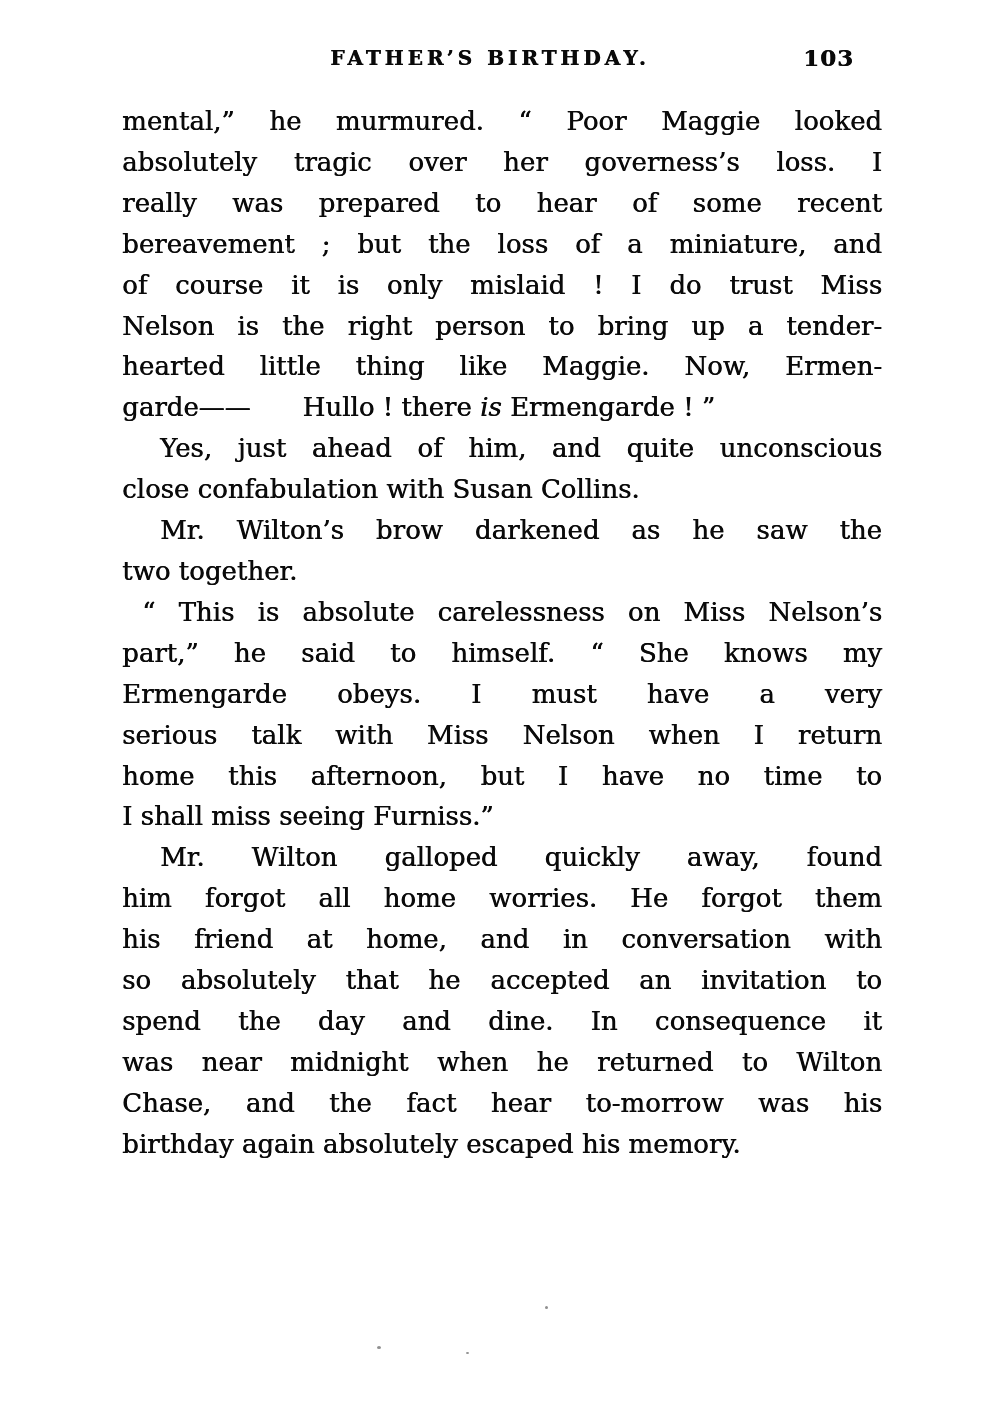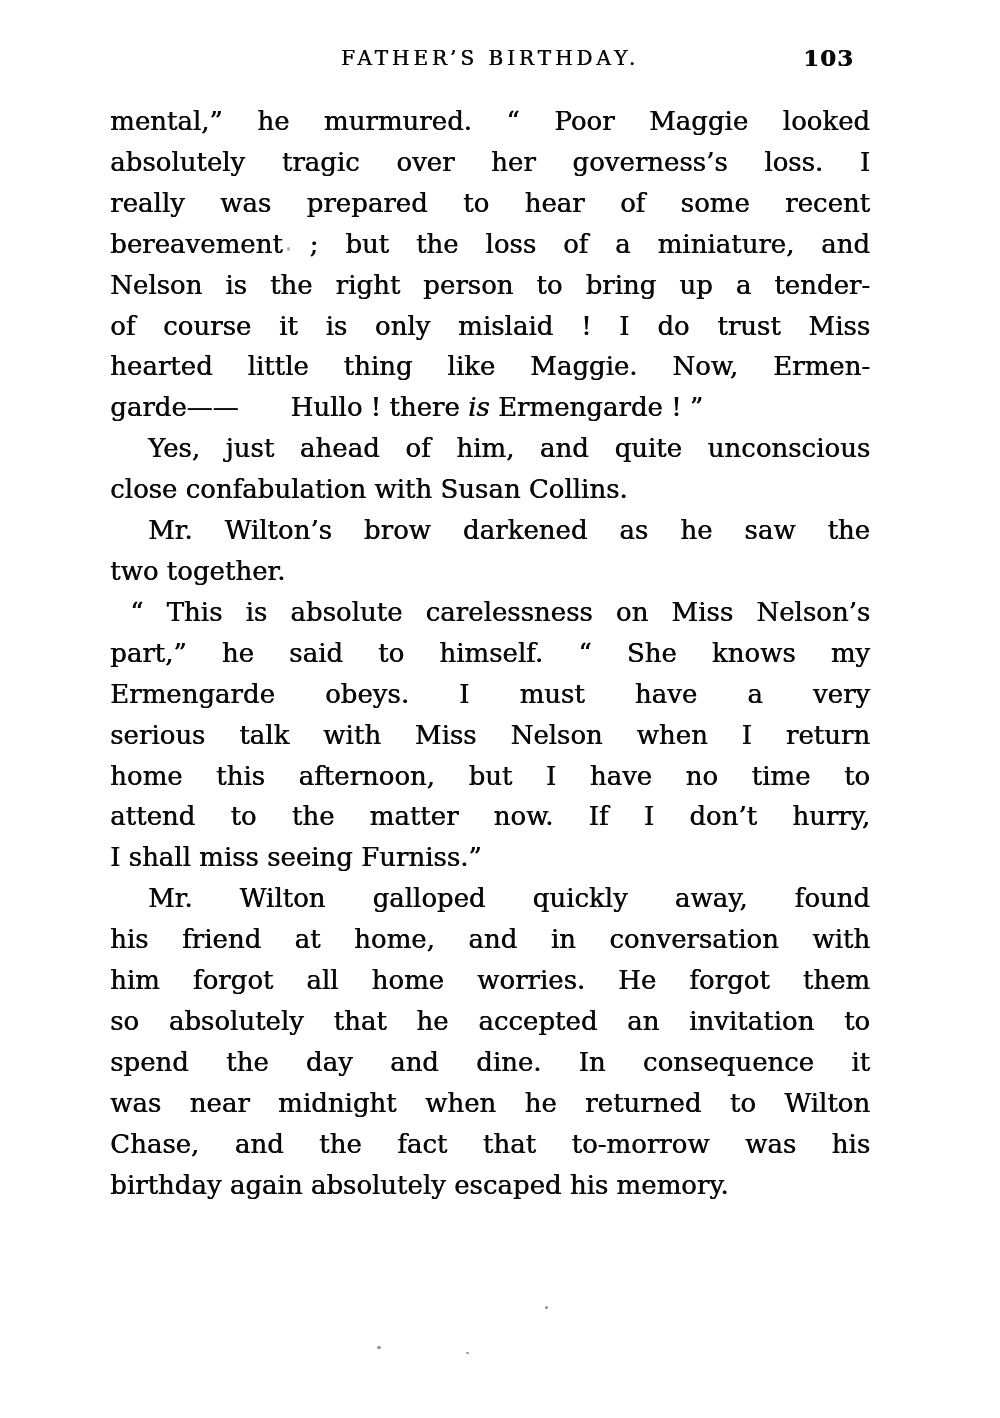--- a/index.html
+++ b/index.html
@@ -11,34 +11,34 @@
     color:#0a0a0a;
     font-family:"DejaVu Serif","Liberation Serif",serif;
     overflow:hidden;
   }
   .pagehead{
     position:absolute;top:44px;left:110px;width:760px;height:32px;
   }
   .running-title{
     position:absolute;left:0;right:0;top:2px;
     text-align:center;
-    font-weight:normal;
+    font-weight:bold;
     font-size:20px;
     letter-spacing:4px;
     text-shadow:0.5px 0 0 currentColor;
   }
   .folio{
     position:absolute;right:16px;top:0;
     font-weight:bold;
     font-size:23px;
     letter-spacing:1px;
     text-shadow:0.5px 0 0 currentColor;
   }
   .body-text{
-    position:absolute;top:101px;left:110px;width:760px;
+    position:absolute;top:101px;left:122px;width:760px;
     font-size:26px;
     line-height:40.9px;
   }
   .line{
     text-align:justify;
     text-align-last:justify;
     text-justify:inter-word;
     text-shadow:0.5px 0 0 currentColor;
   }
   .line.last{text-align-last:left;}
@@ -61,54 +61,53 @@
     <div class="folio">103</div>
   </header>
 
   <main class="body-text">
 
     <section>
       <div class="line">mental,” he murmured. “ Poor Maggie looked</div>
       <div class="line">absolutely tragic over her governess’s loss. I</div>
       <div class="line">really was prepared to hear of some recent</div>
       <div class="line">bereavement ; but the loss of a miniature, and</div>
+      <div class="line">of course it is only mislaid ! I do trust Miss</div>
       <div class="line">Nelson is the right person to bring up a tender-</div>
-      <div class="line">of course it is only mislaid ! I do trust Miss</div>
       <div class="line">hearted little thing like Maggie. Now, Ermen-</div>
       <div class="line last"><span>garde——  Hullo ! there </span><em class="it">is</em><span> Ermengarde ! ”</span></div>
     </section>
 
     <section>
       <div class="line indent">Yes, just ahead of him, and quite unconscious</div>
       <div class="line last">close confabulation with Susan Collins.</div>
     </section>
 
     <section>
       <div class="line indent">Mr. Wilton’s brow darkened as he saw the</div>
       <div class="line last">two together.</div>
     </section>
 
     <section>
       <div class="line indent-q">“ This is absolute carelessness on Miss Nelson’s</div>
       <div class="line">part,” he said to himself. “ She knows my</div>
       <div class="line">Ermengarde obeys. I must have a very</div>
       <div class="line">serious talk with Miss Nelson when I return</div>
       <div class="line">home this afternoon, but I have no time to</div>
-      <div class="line">attend to the matter now. If I don’t hurry,</div>
       <div class="line last">I shall miss seeing Furniss.”</div>
     </section>
 
     <section>
       <div class="line indent">Mr. Wilton galloped quickly away, found</div>
+      <div class="line">him forgot all home worries. He forgot them</div>
       <div class="line">his friend at home, and in conversation with</div>
-      <div class="line">him forgot all home worries. He forgot them</div>
       <div class="line">so absolutely that he accepted an invitation to</div>
       <div class="line">spend the day and dine. In consequence it</div>
       <div class="line">was near midnight when he returned to Wilton</div>
-      <div class="line">Chase, and the fact that to-morrow was his</div>
+      <div class="line">Chase, and the fact hear to-morrow was his</div>
       <div class="line last">birthday again absolutely escaped his memory.</div>
     </section>
 
   </main>
 
   <div class="speck s1"></div>
   <div class="speck s2"></div>
   <div class="speck s3"></div>
   <div class="speck s4"></div>
 

